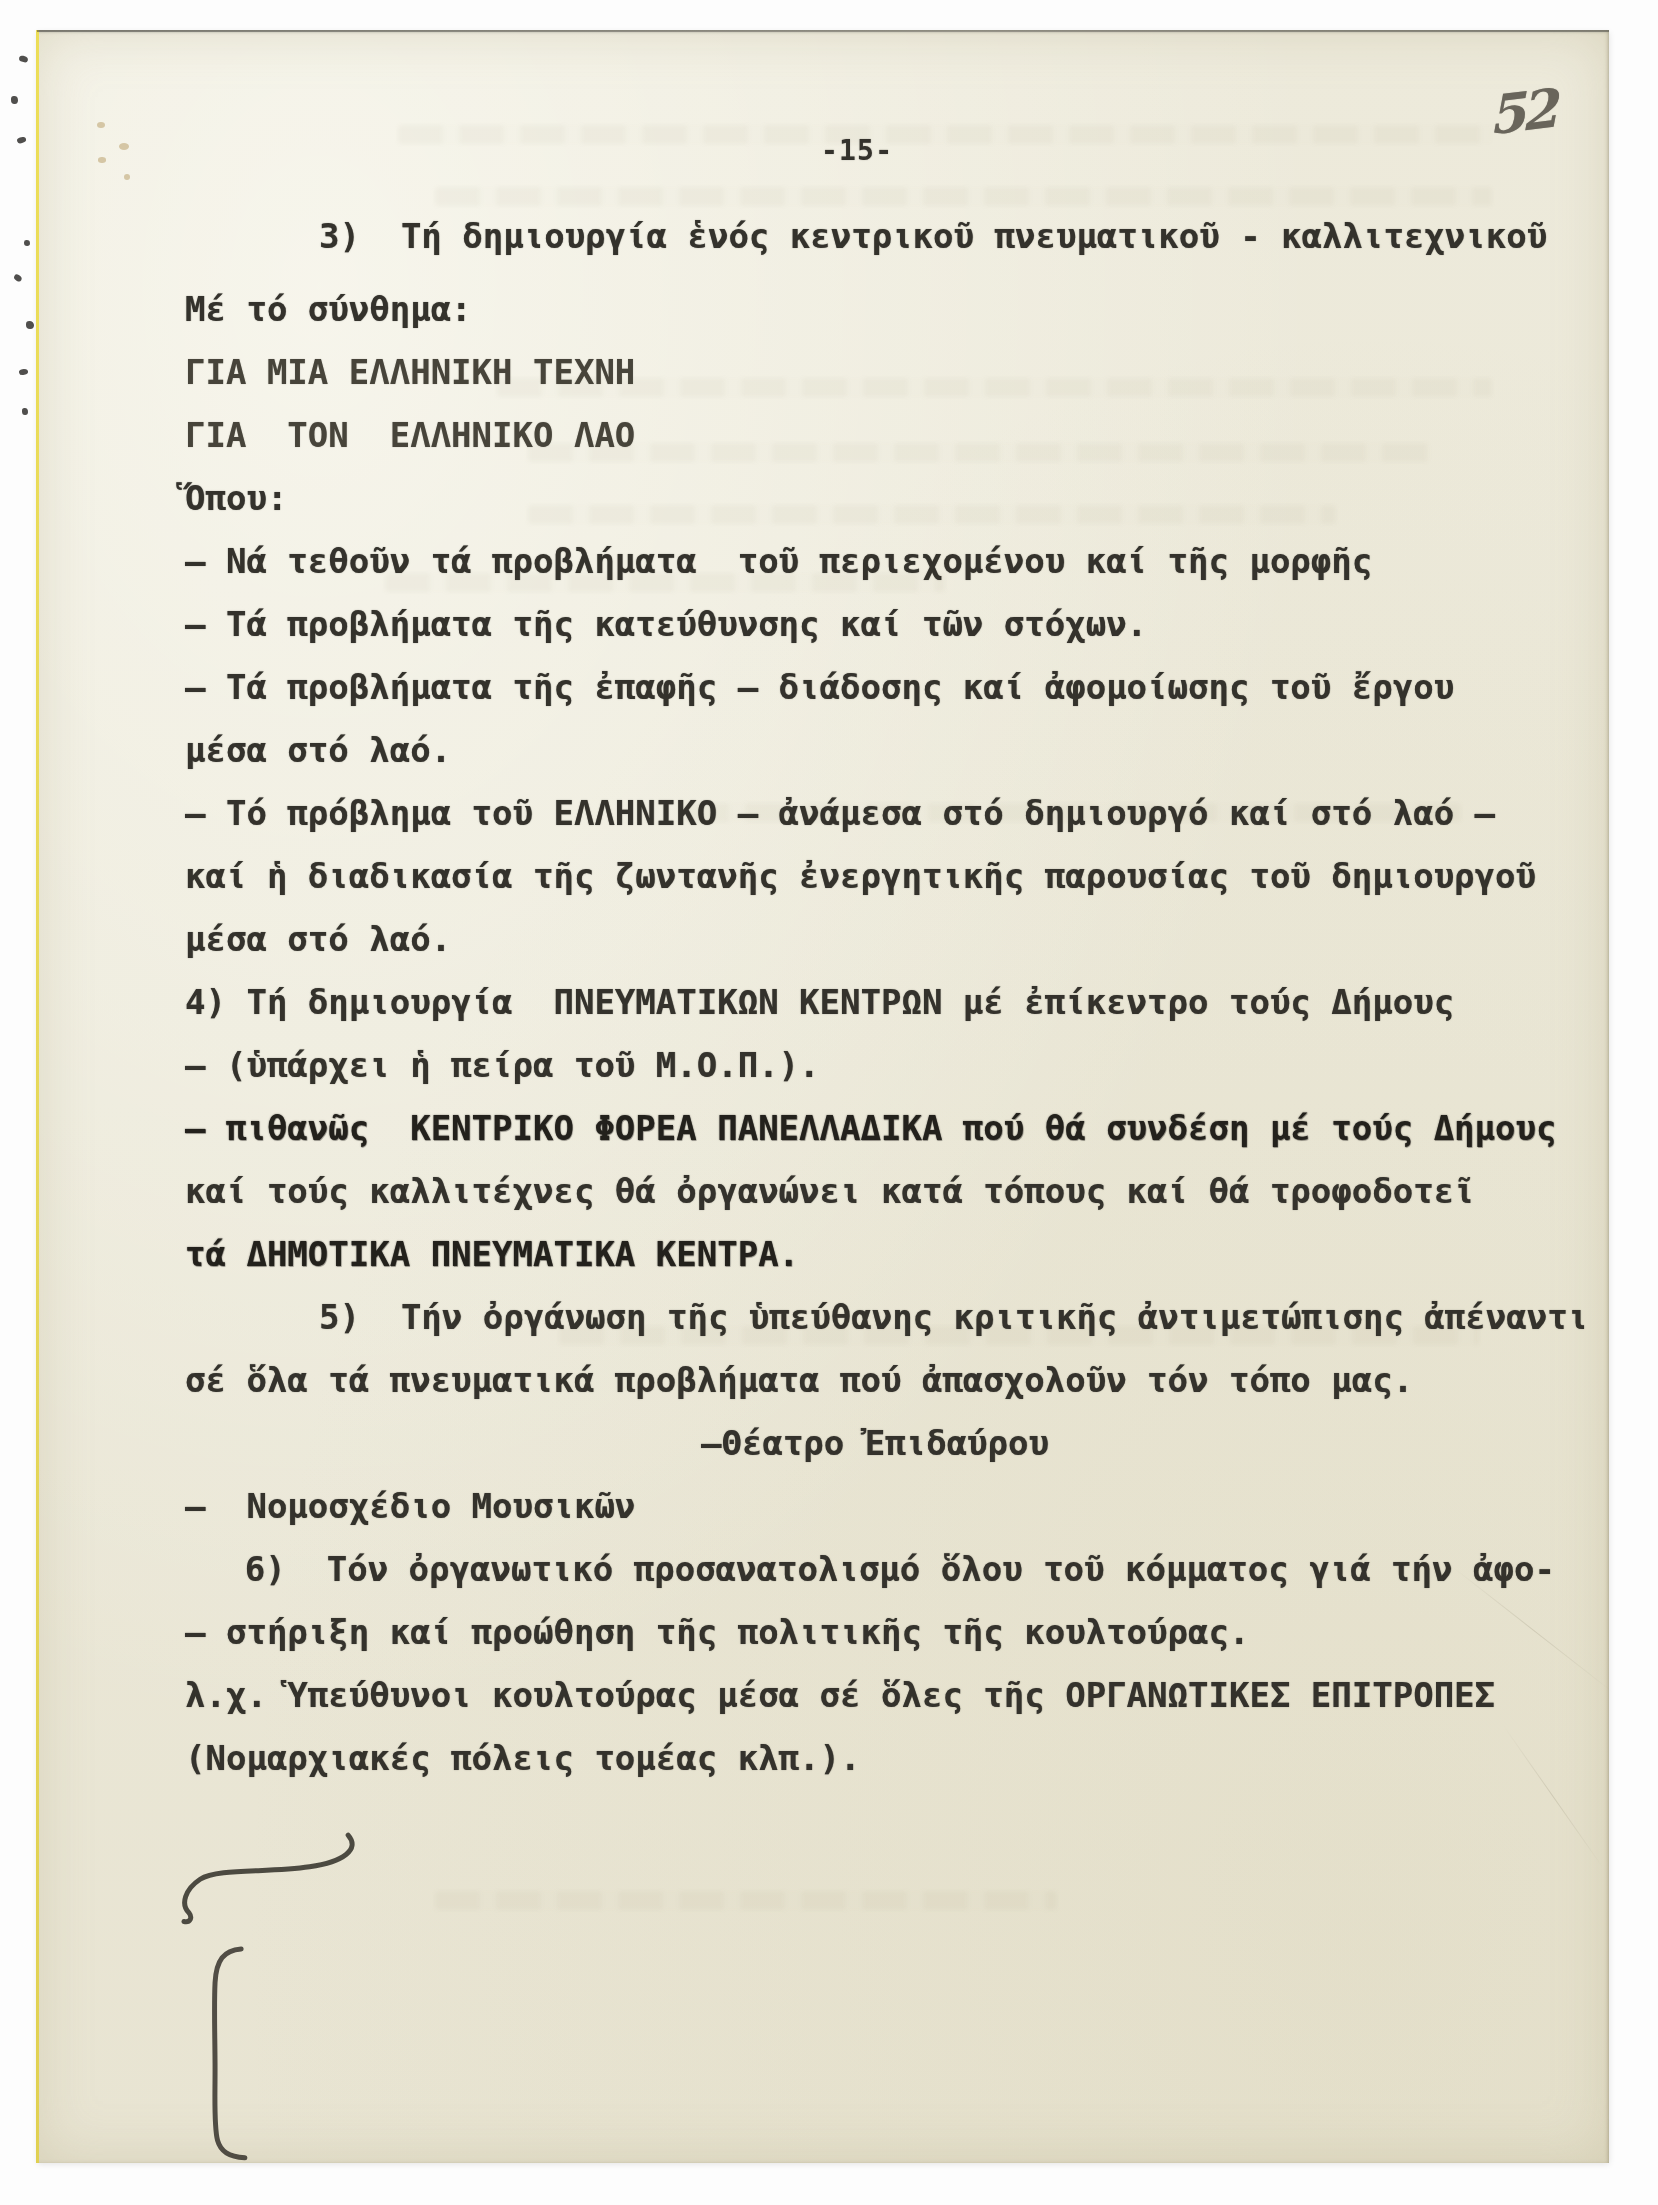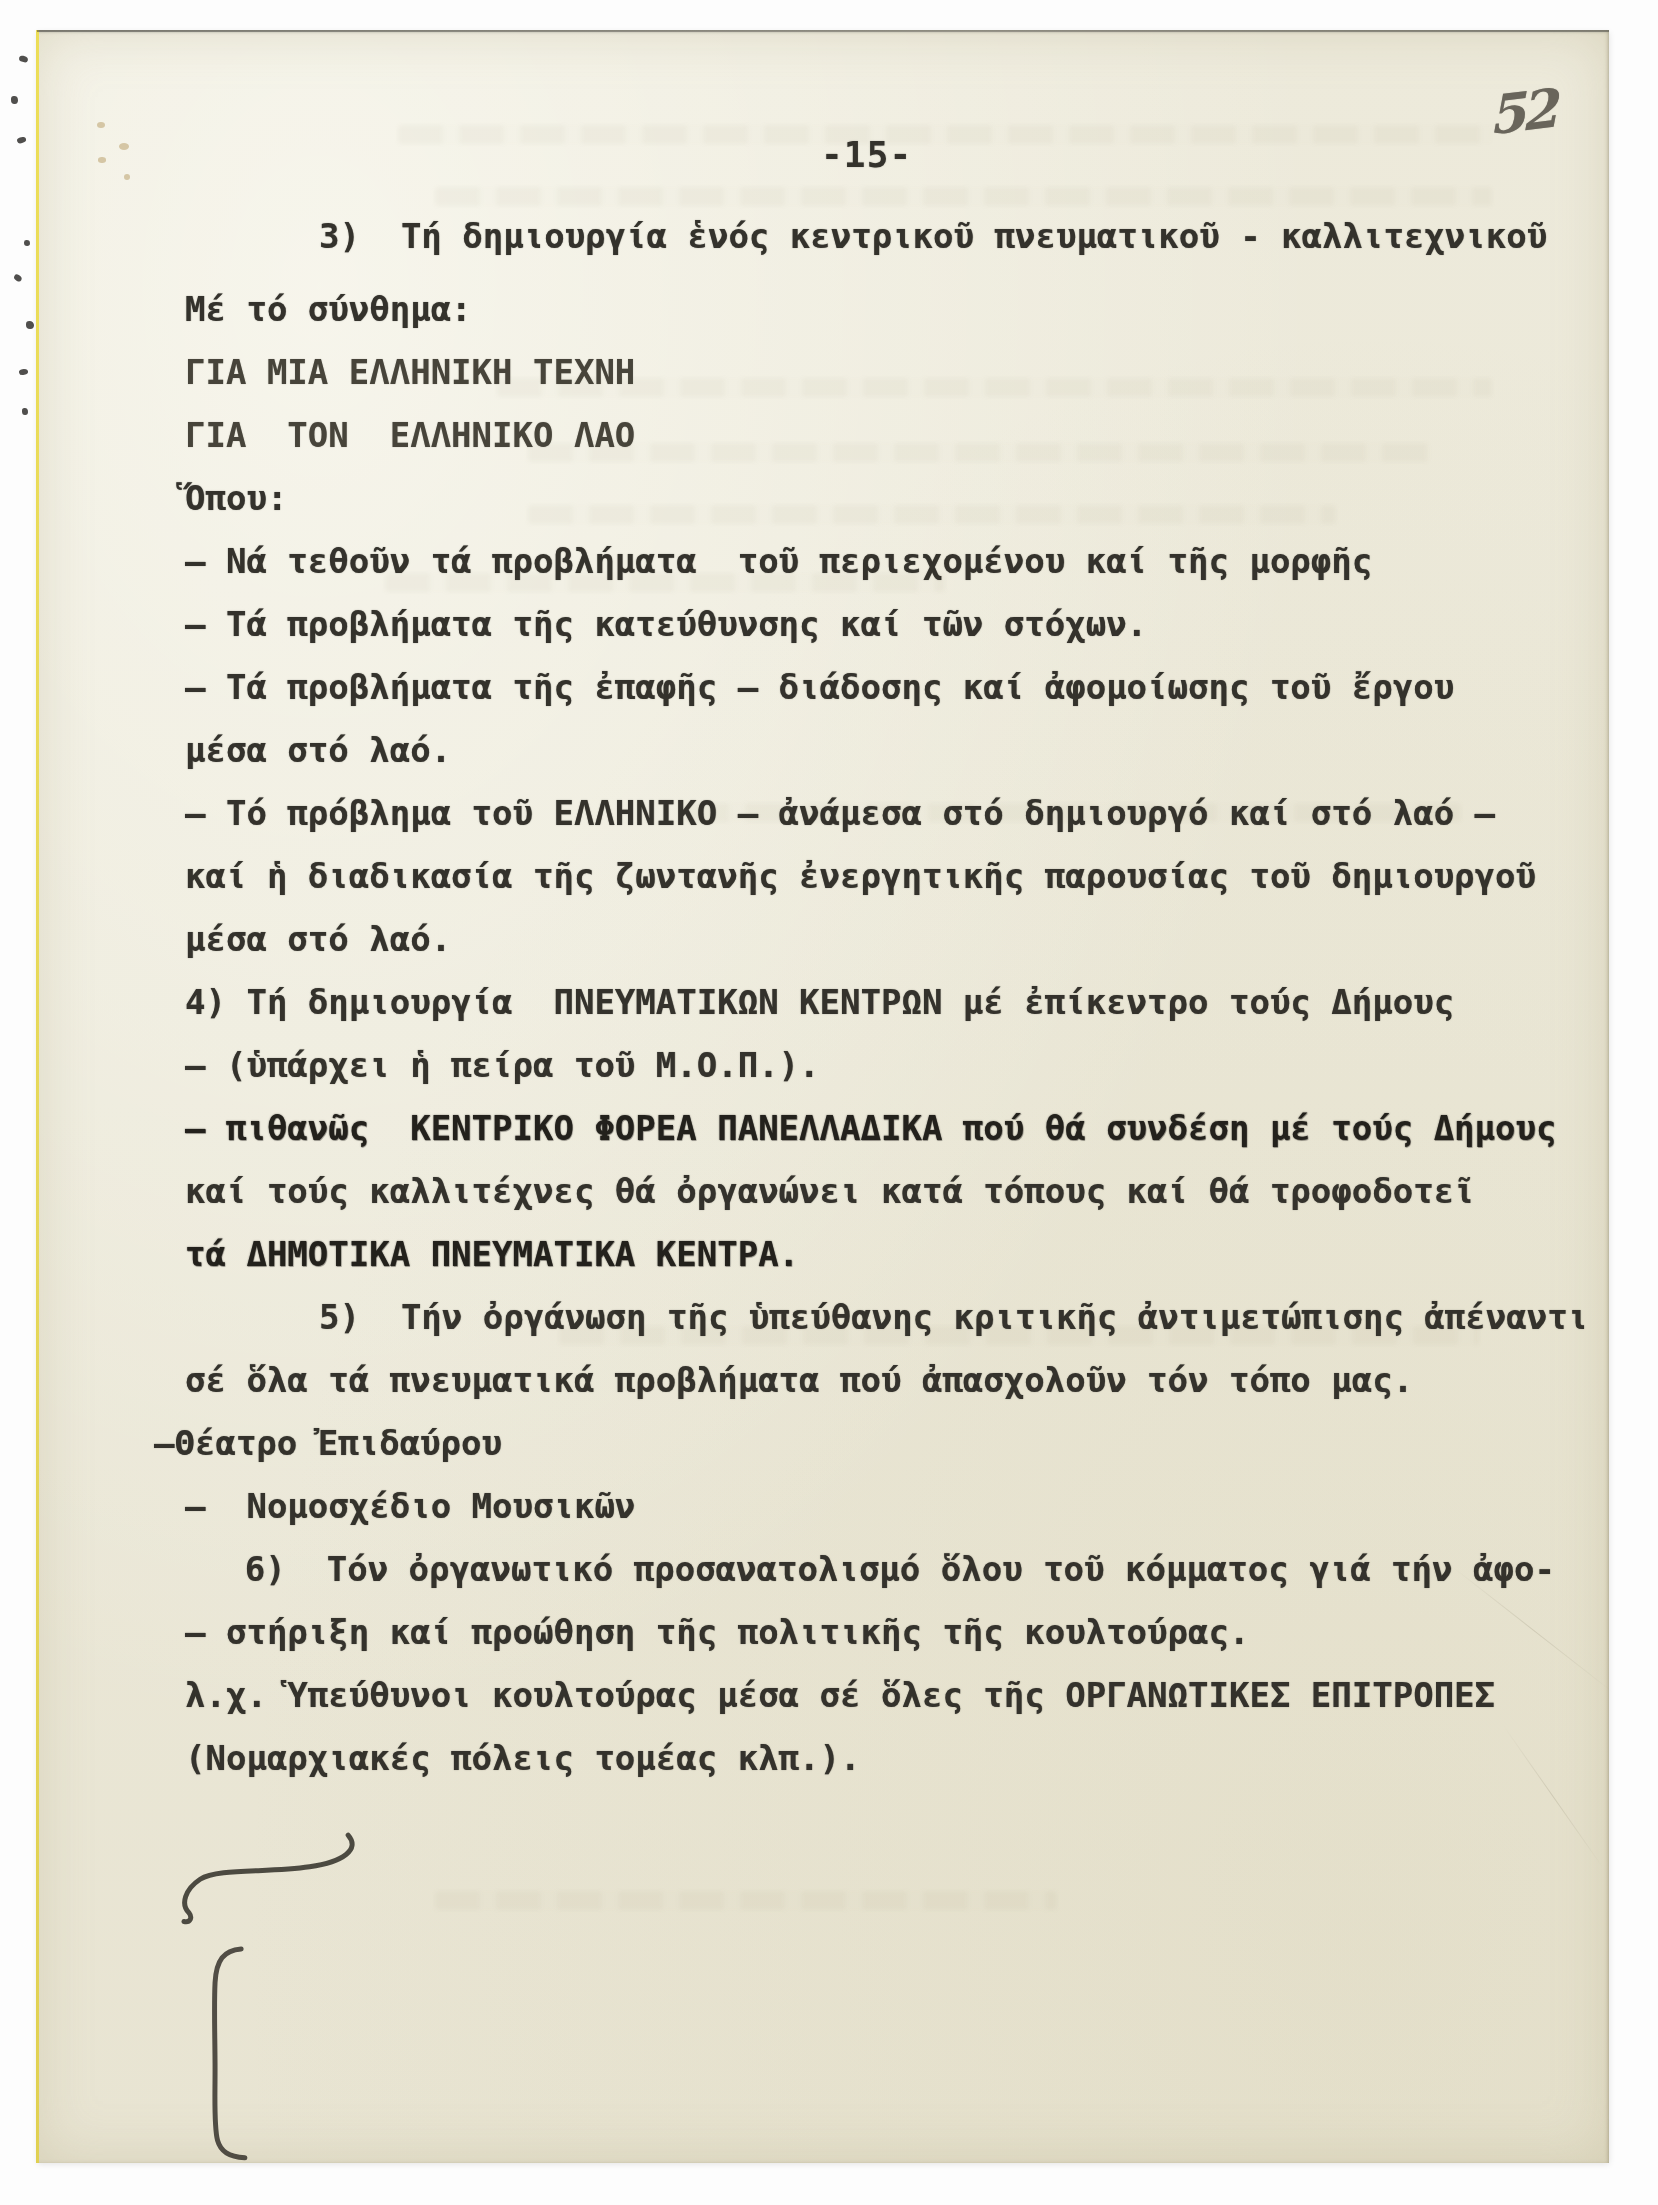--- a/index.html
+++ b/index.html
@@ -31,28 +31,28 @@
   }
   
   .flow{position:absolute;left:149px;top:175px;width:1411px;}
   .line{
     height:63px;line-height:63px;white-space:pre;
     font-size:34px;font-weight:700;color:#34322c;
     text-shadow:0 0 1.2px rgba(52,50,44,.5), 0.4px 0.4px 0 rgba(52,50,44,.25);
   }
   .ind{padding-left:134px;}
   .ind-sm{padding-left:18.7px;text-align:center;}
-  .outdent{margin-left:-31px;}
+  .outdent{margin-left:-31px;text-align:center;}
   .gap-sm{margin-top:10px;}
   .gap-md{margin-top:16px;}
   .dark{color:#23211c;text-shadow:0 0 1.6px rgba(30,28,24,.65),0.6px 0.6px 0 rgba(30,28,24,.3);}
   .caps-light{color:#47443a;text-shadow:0 0 1.2px rgba(70,67,58,.4);}
   .u{border-bottom:2.5px solid rgba(48,45,38,.85);padding-bottom:1.2px;padding-right:17.4px;}
   .pagehead{
-    position:absolute;left:785px;top:104px;font-size:36px;font-weight:700;
+    position:absolute;left:785px;top:104px;font-size:28px;font-weight:700;
     color:#34322c;text-shadow:0 0 1.2px rgba(52,50,44,.5);letter-spacing:1.2px;
   }
   
   .pencil{
     position:absolute;left:1457px;top:50px;
     font-family:"DejaVu Serif","DejaVu Sans",serif;font-style:italic;
     font-size:53px;font-weight:700;color:#57534a;letter-spacing:-4.4px;
     transform:rotate(-7deg) skewX(-7deg);opacity:.88;
     text-shadow:0 0 0.9px rgba(87,83,74,.55);
   }

